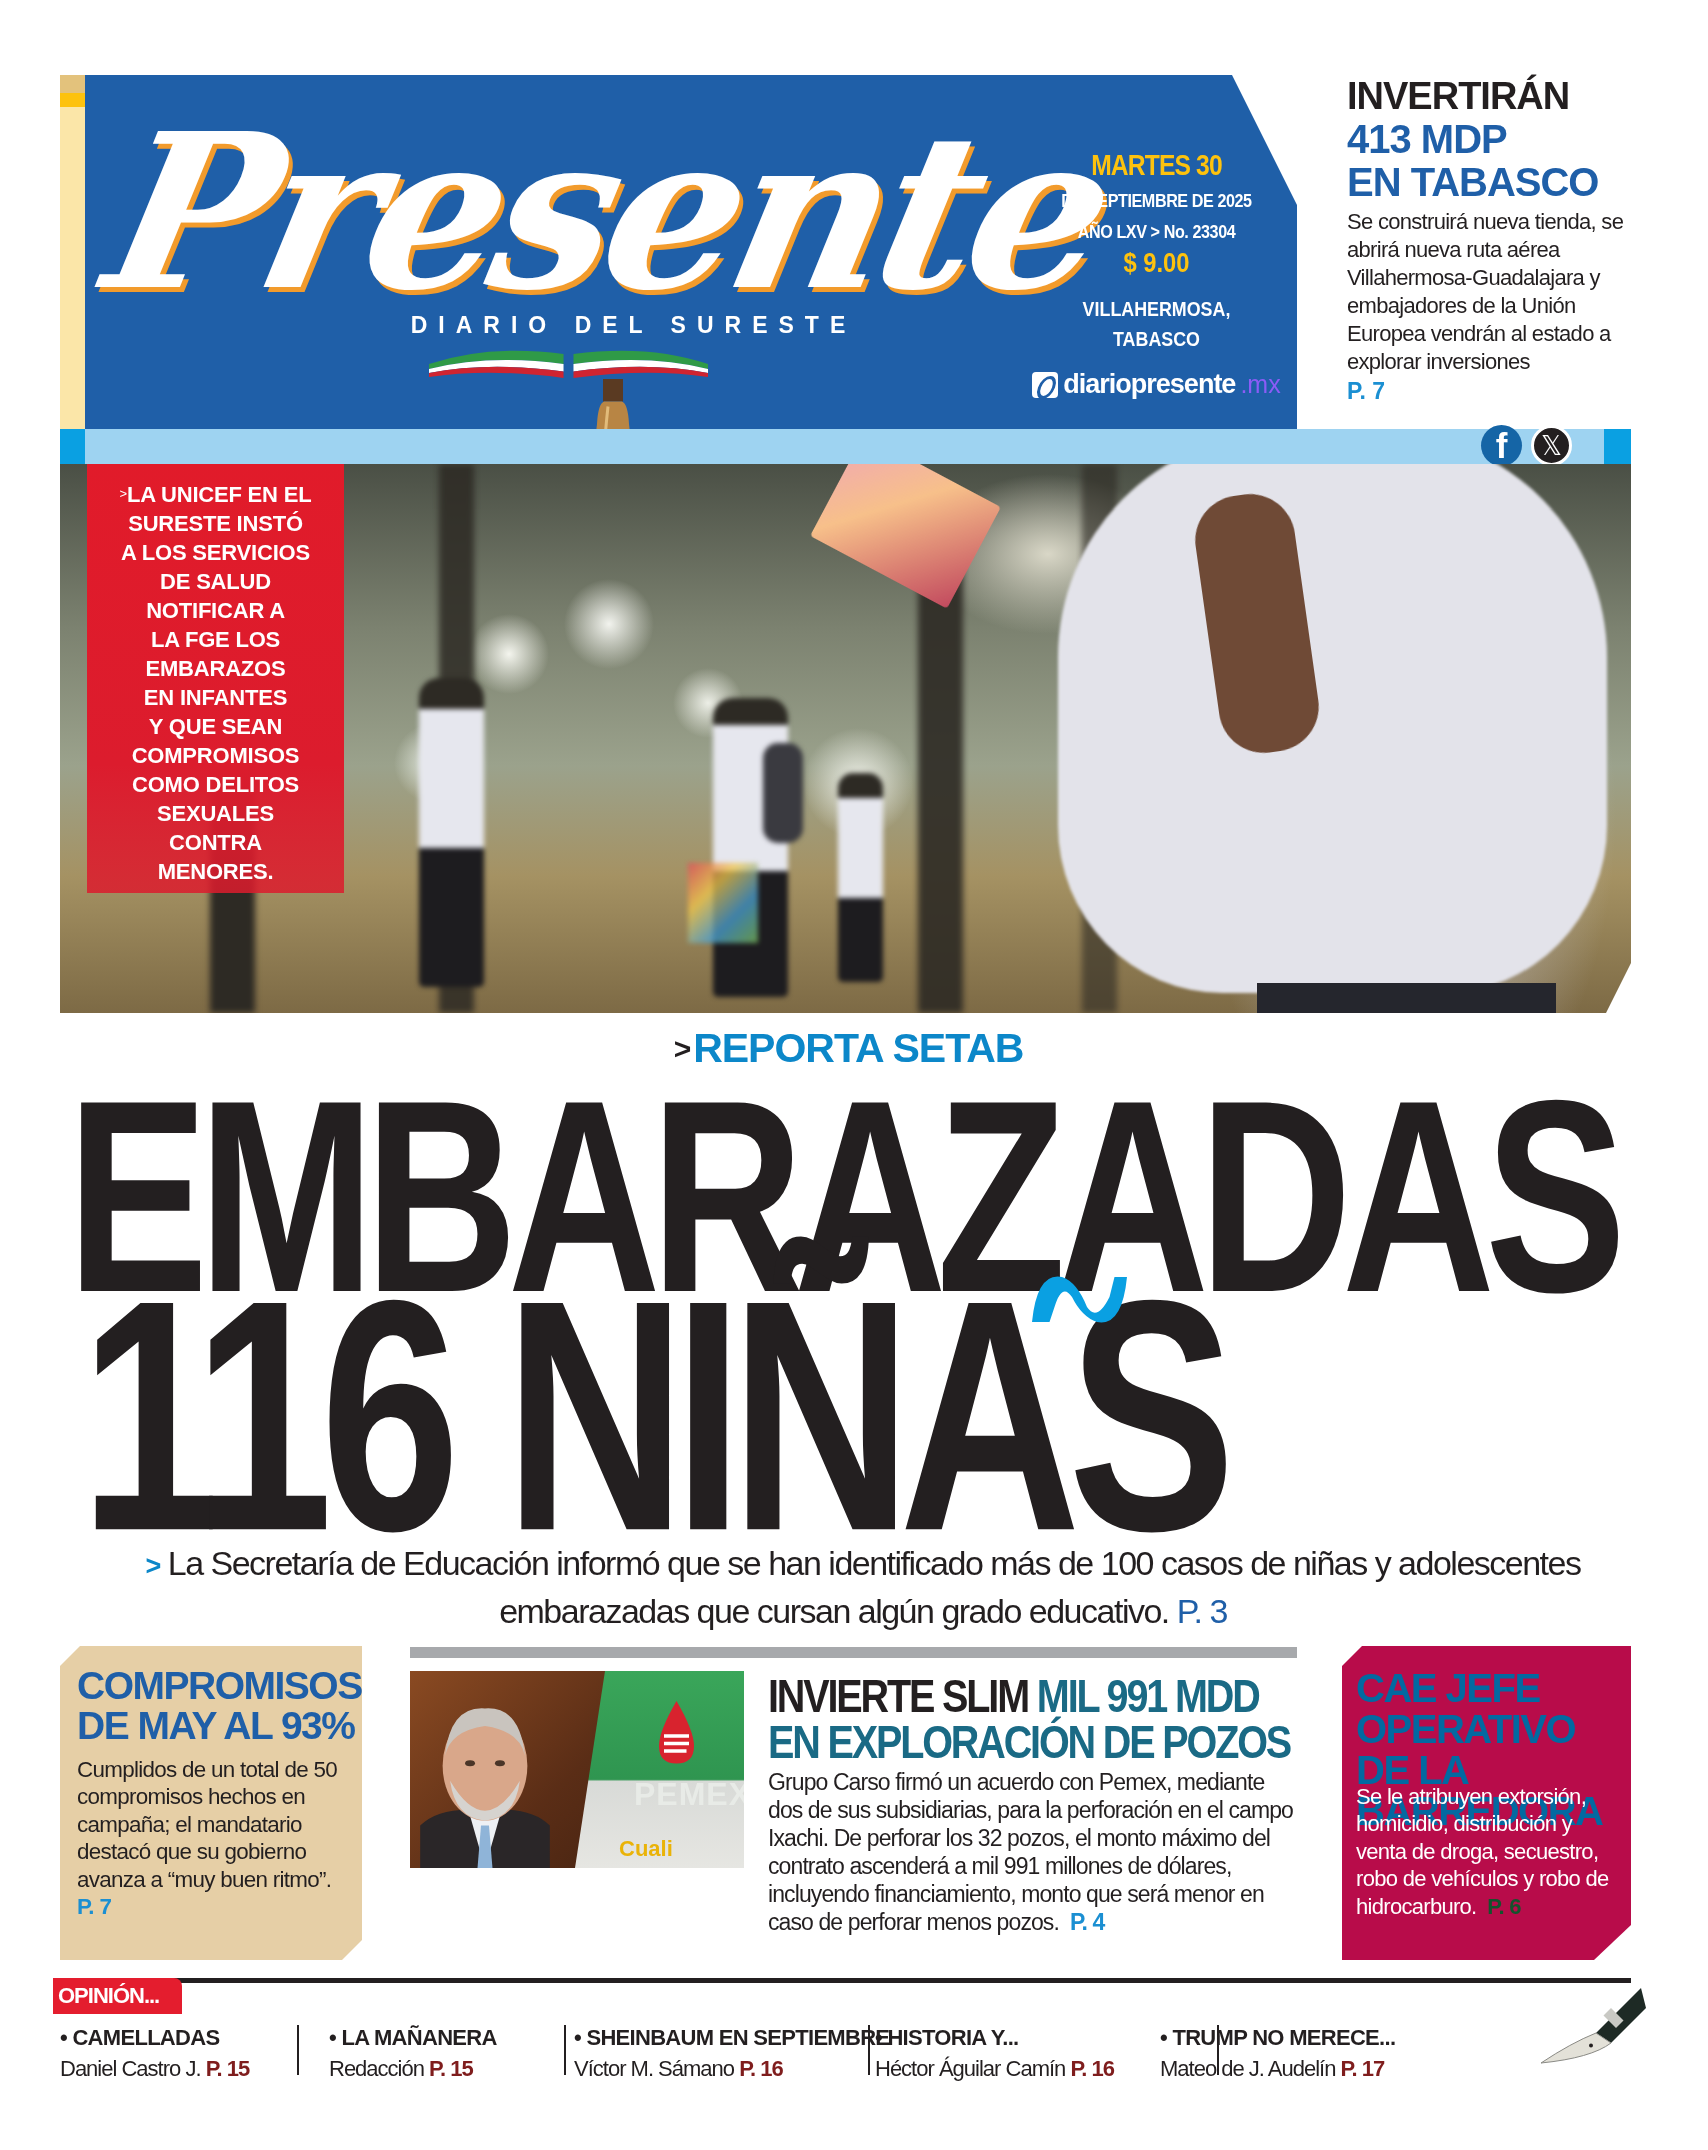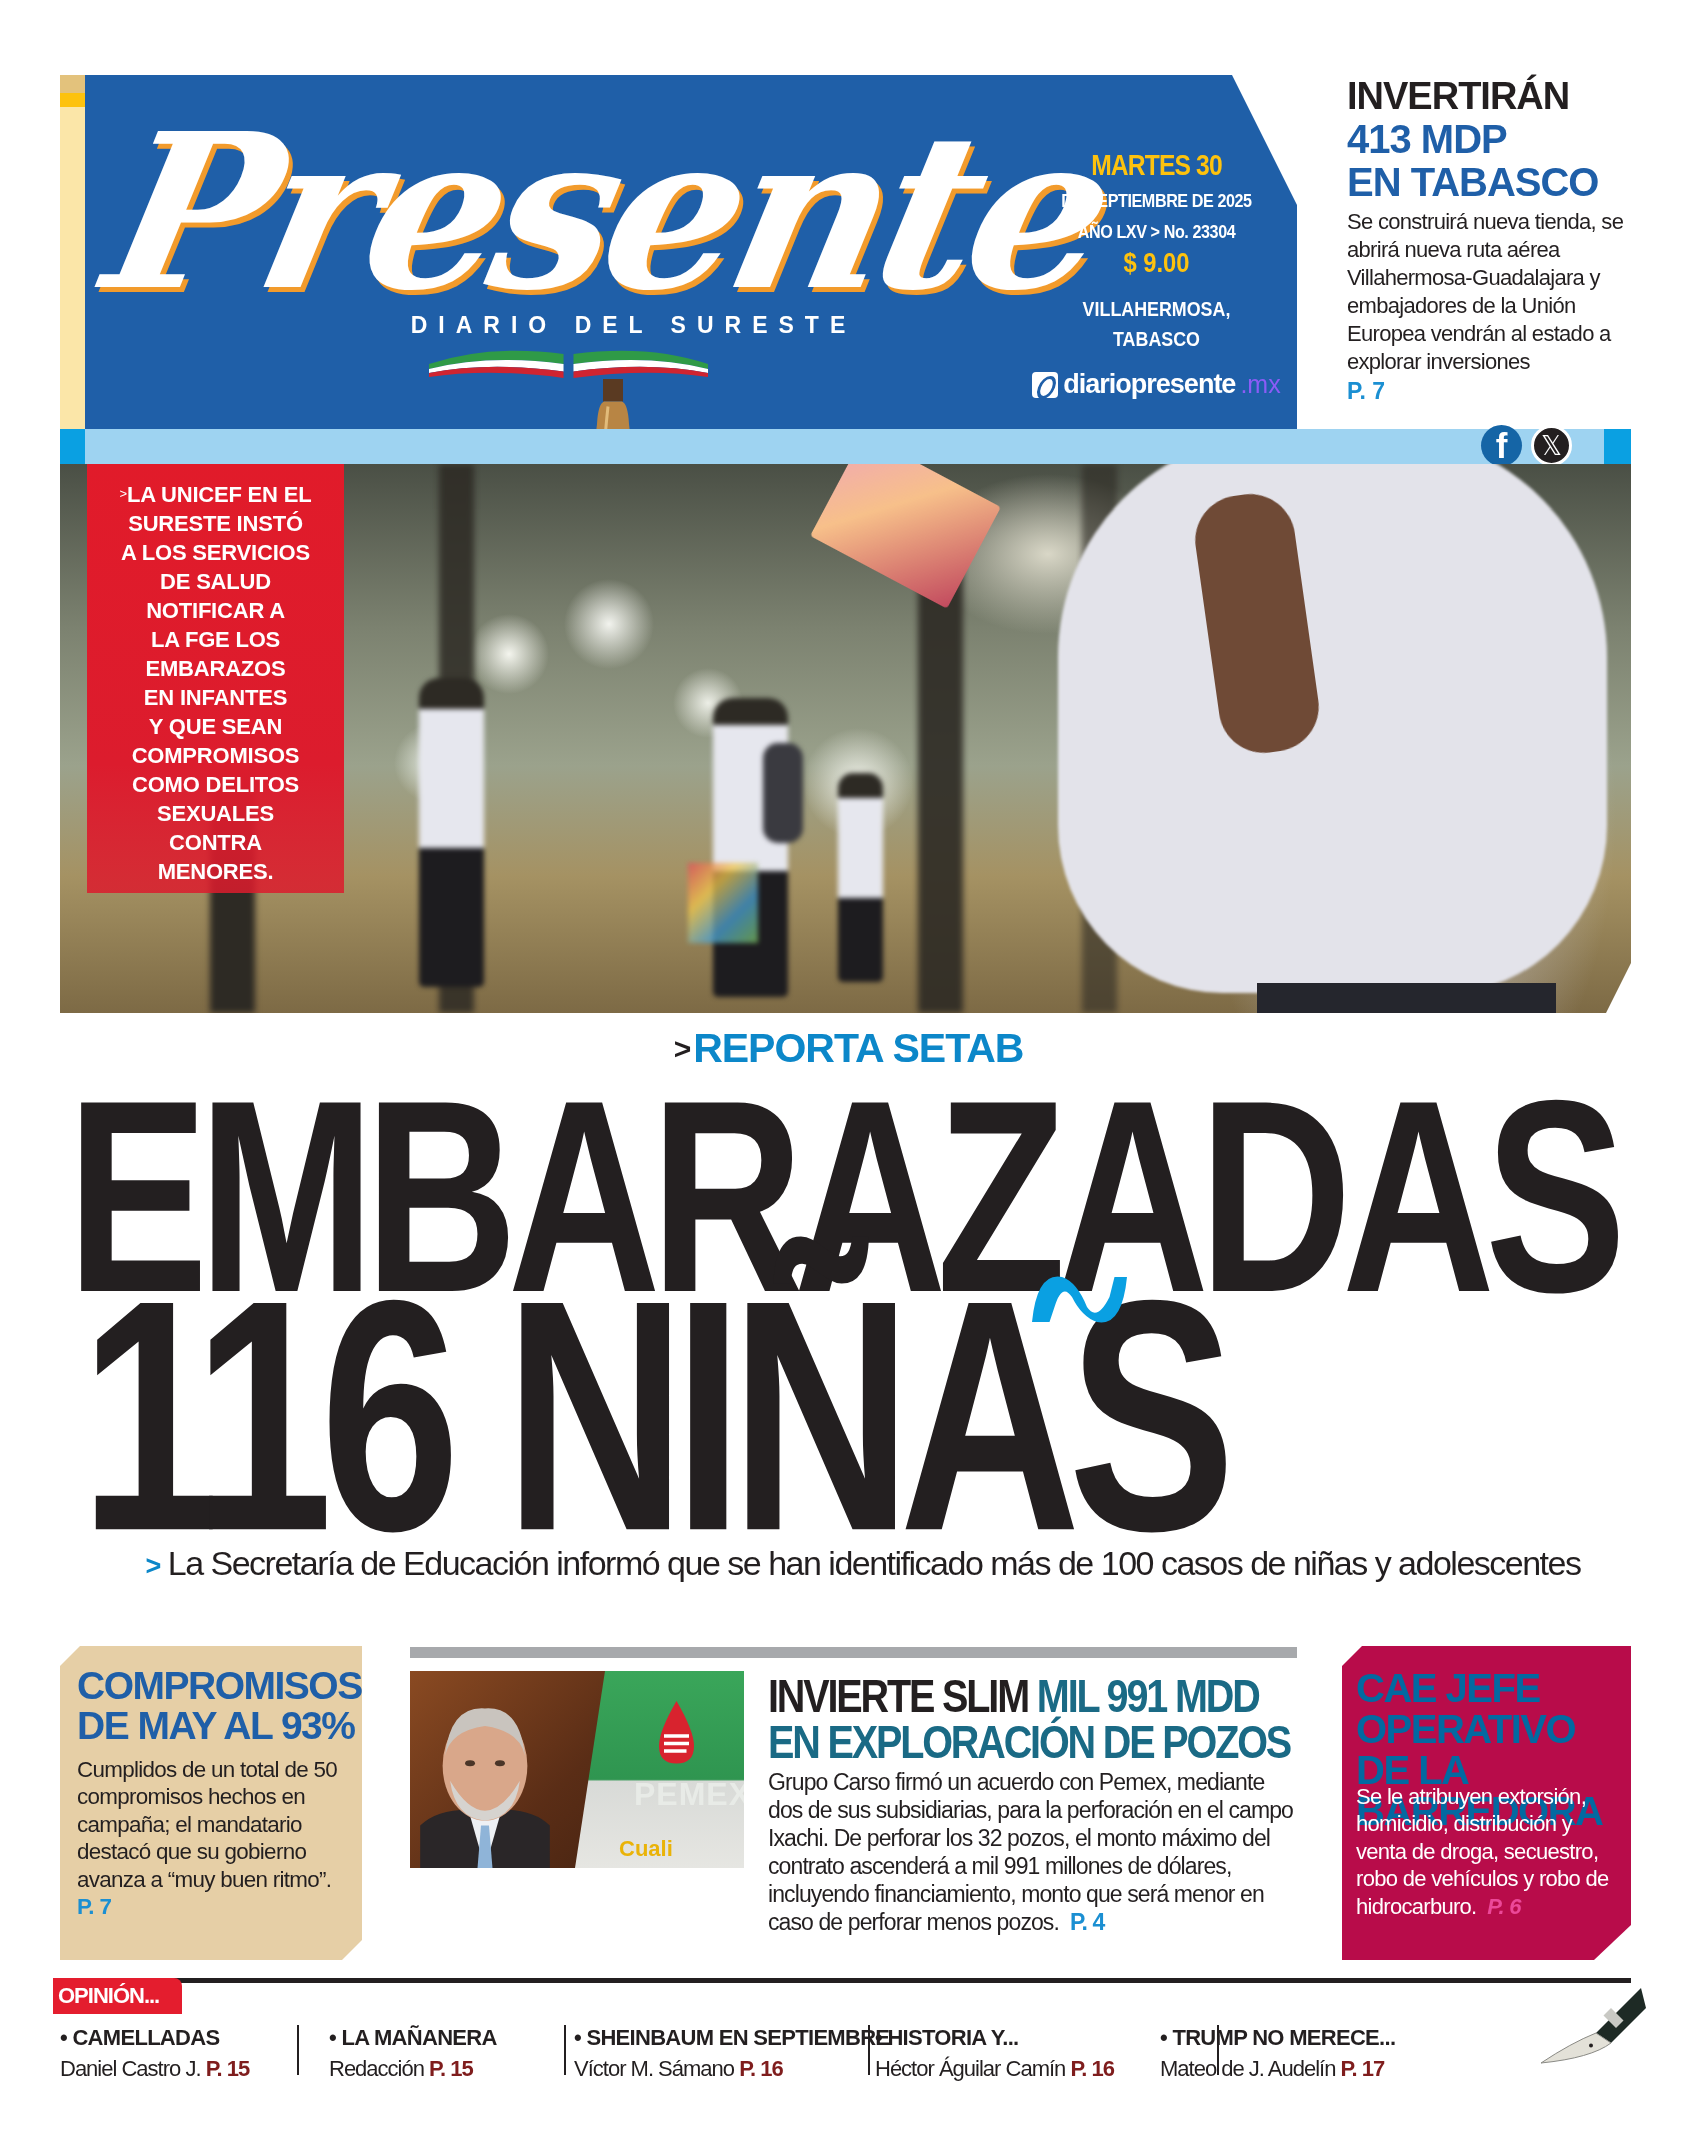--- a/index.html
+++ b/index.html
@@ -95,21 +95,21 @@
   .mid-photo .cuali { position: absolute; left: 209px; top: 165px; font-weight: bold; font-size: 22px; color: #eab308; }
   .mid-photo .man { position: absolute; left: 10px; top: 25px; width: 130px; height: 172px; }
   .mid-head { position: absolute; left: 768px; top: 1673px; width: 539px; font-weight: bold; font-size: 46px; line-height: 46px; color: #231f20; letter-spacing: -2.5px; white-space: nowrap; transform: scaleX(0.86); transform-origin: left top; }
   .mid-head .teal { color: #1a6a85; }
   .mid-body { position: absolute; left: 768px; top: 1768px; width: 529px; font-size: 23px; line-height: 28px; color: #231f20; letter-spacing: -0.9px; }
 
   .box-right { position: absolute; left: 1342px; top: 1646px; width: 289px; height: 314px; background: #b80c4a;
                clip-path: polygon(20px 0, 100% 0, 100% 279px, 252px 314px, 0 314px, 0 20px); }
   .box-right-title { position: absolute; left: 1356px; top: 1668px; width: 269px; font-weight: bold; font-size: 40px; line-height: 41px; color: #0369a1; letter-spacing: -1.5px; }
   .box-right-body { position: absolute; left: 1356px; top: 1783px; width: 269px; font-size: 22px; line-height: 27.4px; color: #ffffff; letter-spacing: -0.7px; font-weight: bold; }
-  .pg-white { color: #ec4899; font-weight: bold; font-style: italic; }
+  .pg-white { color: #14532d; font-weight: bold; }
 
   
   .op-rule { position: absolute; left: 82px; top: 1978px; width: 1549px; height: 4.5px; background: #231f20; }
   .op-tag { position: absolute; left: 53px; top: 1978px; width: 37px; height: 36px; background: #e41d2e; border-radius: 0 8px 0 0; width: 129px; }
   .op-tag-text { position: absolute; left: 58px; top: 1983px; font-weight: bold; font-size: 22px; color: #ffffff; letter-spacing: -1px; }
   .op-col { position: absolute; top: 2023px; }
   .op-title { font-weight: bold; font-size: 22px; line-height: 30px; color: #231f20; letter-spacing: -0.7px; white-space: nowrap; }
   .op-author { font-size: 22px; line-height: 32px; color: #231f20; letter-spacing: -1px; white-space: nowrap; }
   .op-page { color: #7f1d1d; font-weight: bold; }
   .op-sep { position: absolute; top: 2025px; width: 1.5px; height: 50px; background: #231f20; }
@@ -206,20 +206,21 @@
 <div class="kicker">
   <span class="chev">&gt;</span><span>REPORTA SETAB</span>
 </div>
 <div class="headline-1">EMBARAZADAS</div>
 <div class="headline-2">116 NIÑAS</div>
 <svg class="tilde-accent" viewBox="0 0 210 120">
   <path d="M10 110 Q20 10 70 20 Q100 30 120 80 Q140 110 165 60 L175 20 L200 20 Q190 120 140 110 Q110 100 90 60 Q70 30 55 80 L45 110 Z" fill="#0aa0e2"></path>
 </svg>
 <div class="subtitle">
   <div><span class="chev">&gt;</span> <span>La Secretaría de Educación informó que se han identificado más de 100 casos de niñas y adolescentes</span></div>
+  <div><span>embarazadas que cursan algún grado educativo.</span> <span class="pg">P. 3</span></div>
 </div>
 
 <div class="box-left"></div>
 <div class="box-left-title">COMPROMISOS DE MAY AL 93%</div>
 <div class="box-left-body">
   <span>Cumplidos de un total de 50 compromisos hechos en campaña; el mandatario destacó que su gobierno avanza a “muy buen ritmo”.</span>&nbsp; <span class="pg-blue">P. 7</span>
 </div>
 
 <div class="mid-rule"></div>
 <div class="mid-photo">

